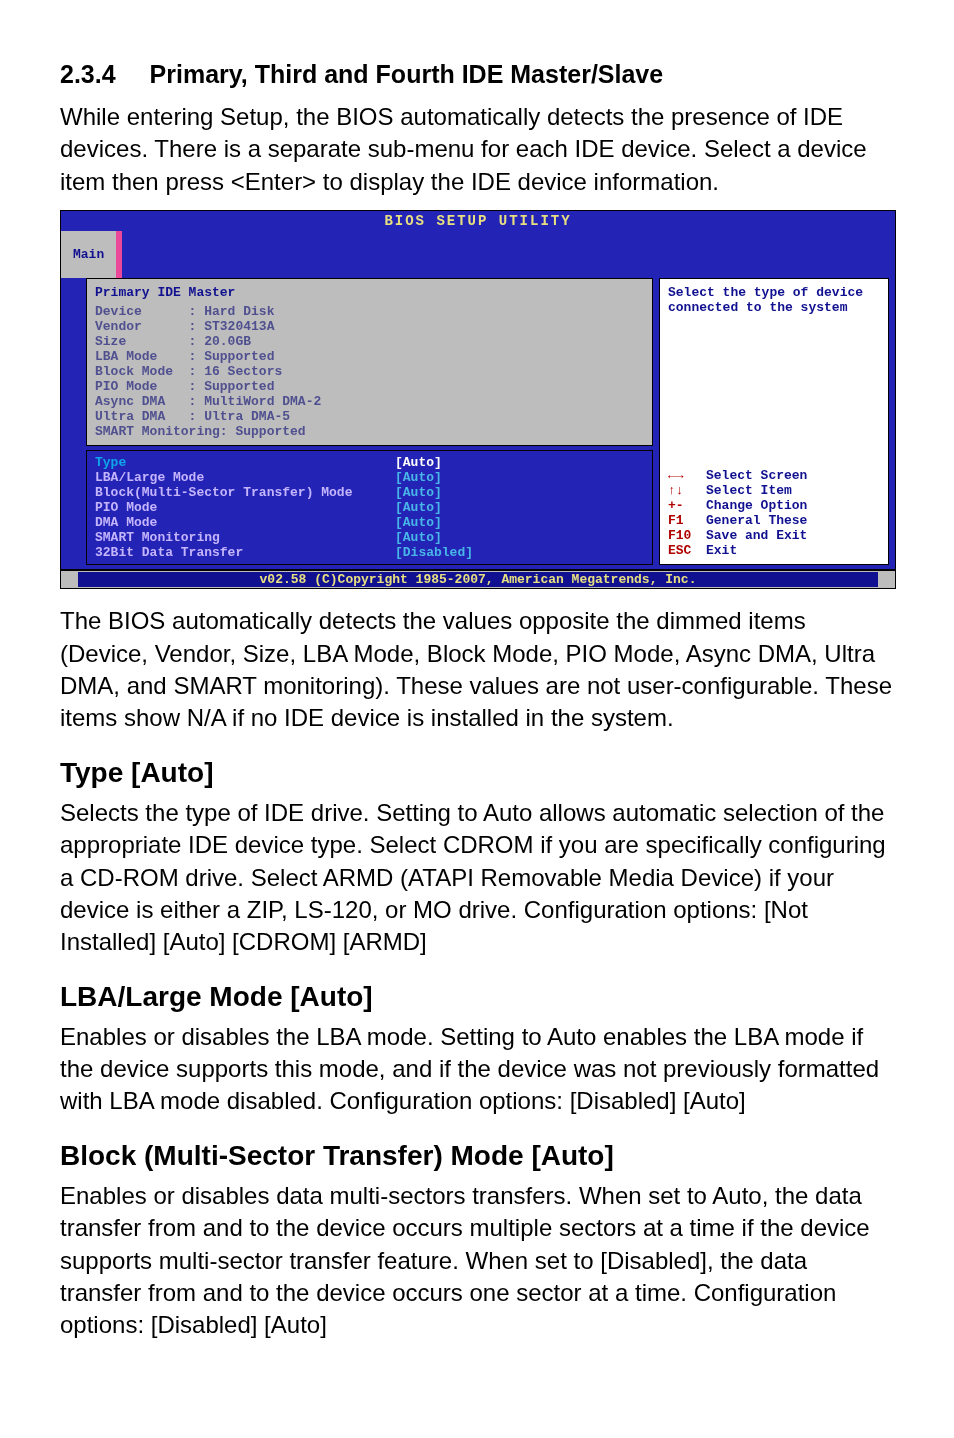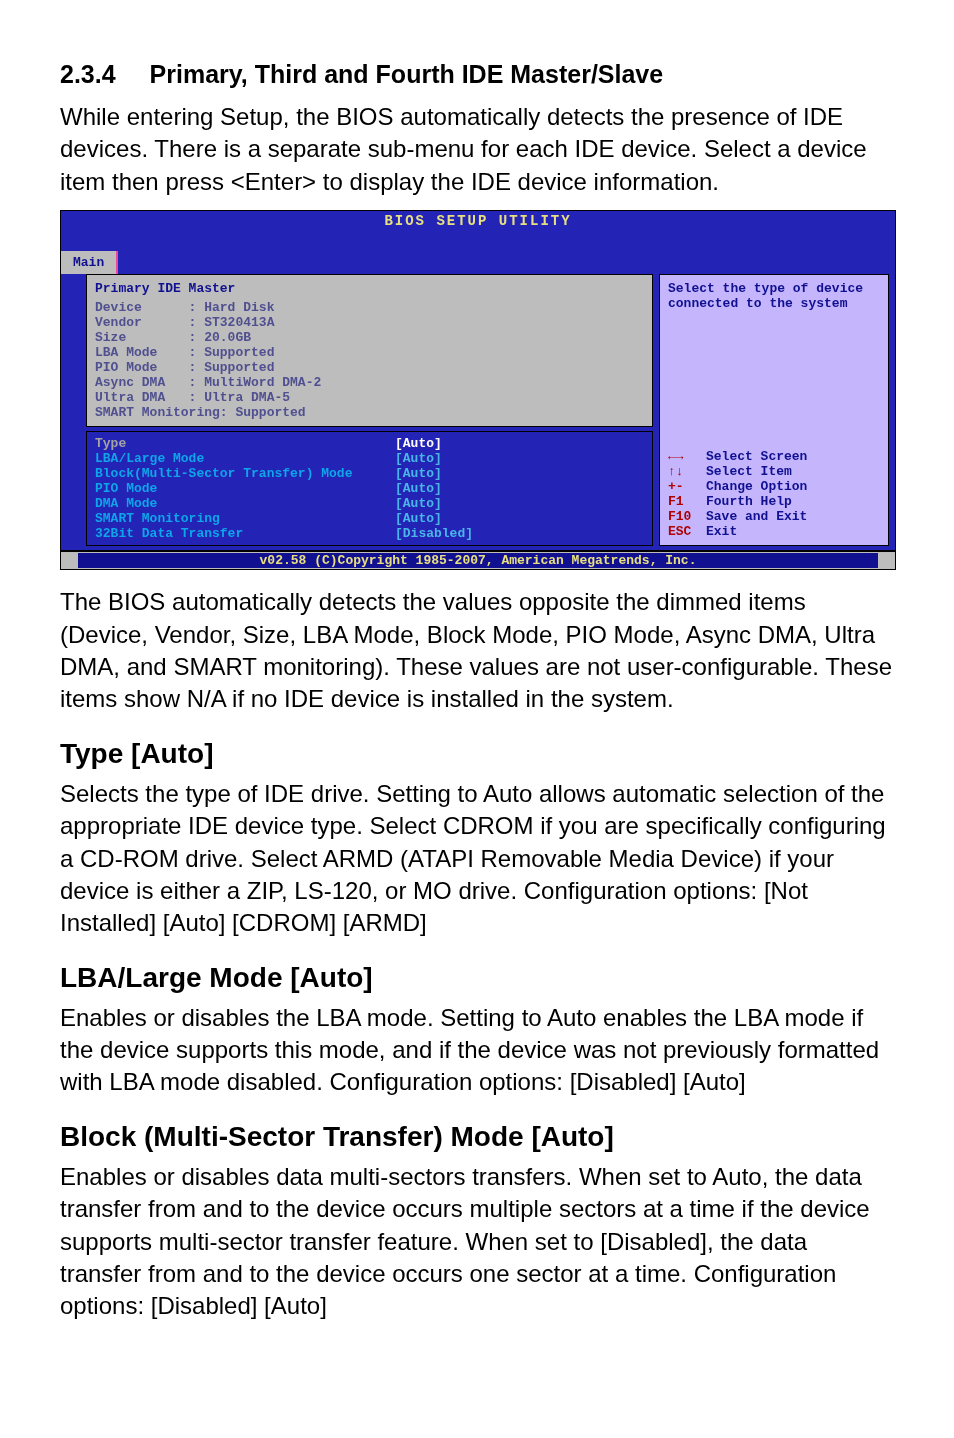--- a/index.html
+++ b/index.html
@@ -47,42 +47,41 @@
   .bios-titlebar {
     color: #e8e080;
     text-align: center;
     padding: 2px 0;
     font-size: 14px;
     letter-spacing: 2px;
   }
   .bios-tab {
     background: #bdbdbd;
     color: #101090;
-    padding: 4px 12px;
+    padding: 16px 12px;
     display: inline-block;
-    border-right: 2px solid #ec4899;
-    margin-top: 20px;
+    border-right: 6px solid #ec4899;
   }
   .bios-body-wrap {
     padding: 0 6px 4px 6px;
   }
   .bios-body {
     display: flex;
     gap: 6px;
     padding-left: 19px;
   }
   .bios-left {
     flex: 1;
     display: flex;
     flex-direction: column;
     gap: 4px;
   }
   .bios-right {
     width: 230px;
-    background: #c4b5fd;
+    background: #ffffff;
     border: 1px solid #000;
     padding: 6px 8px;
     box-sizing: border-box;
     color: #101090;
     display: flex;
     flex-direction: column;
     justify-content: space-between;
   }
   .panel-gray {
     background: #bdbdbd;
@@ -102,24 +101,24 @@
     background: #2323b5;
     border: 1px solid #000;
     padding: 4px 8px;
     color: #49b6e8;
   }
   .panel-blue .row {
     display: flex;
   }
   .panel-blue .row .lbl {
     width: 300px;
+    color: #c4b5fd;
+  }
+  .panel-blue .row .lbl.sel {
     color: #0ea5e9;
-  }
-  .panel-blue .row .lbl.sel {
-    color: #a3a3a3;
     background: #2323b5;
   }
   .panel-blue .row .val {
     color: #49b6e8;
   }
   .panel-blue .row .val.sel {
     color: #ffffff;
   }
   .help-top {
     color: #101090;
@@ -181,20 +180,21 @@
     <div class="bios-body-wrap">
       <div class="bios-body">
         <div class="bios-left">
           <div class="panel-gray">
             <div class="heading">Primary IDE Master</div>
             <div id="info-rows">
                 <div class="dimrow">Device      : Hard Disk</div>
                 <div class="dimrow">Vendor      : ST320413A</div>
                 <div class="dimrow">Size        : 20.0GB</div>
                 <div class="dimrow">LBA Mode    : Supported</div>
+                <div class="dimrow">Block Mode  : 16 Sectors</div>
                 <div class="dimrow">PIO Mode    : Supported</div>
                 <div class="dimrow">Async DMA   : MultiWord DMA-2</div>
                 <div class="dimrow">Ultra DMA   : Ultra DMA-5</div>
                 <div class="dimrow">SMART Monitoring: Supported</div>
               </div>
           </div>
           <div class="panel-blue" id="opt-rows">
               <div class="row">
                 <span class="lbl sel">Type</span>
                 <span class="val sel">[Auto]</span>
@@ -235,21 +235,21 @@
               <div class="hk">
                 <span class="k">↑↓</span>
                 <span class="d">Select Item</span>
               </div>
               <div class="hk">
                 <span class="k">+-</span>
                 <span class="d">Change Option</span>
               </div>
               <div class="hk">
                 <span class="k">F1</span>
-                <span class="d">Fourth Help</span>
+                <span class="d">General These</span>
               </div>
               <div class="hk">
                 <span class="k">F10</span>
                 <span class="d">Save and Exit</span>
               </div>
               <div class="hk">
                 <span class="k">ESC</span>
                 <span class="d">Exit</span>
               </div>
             </div>

